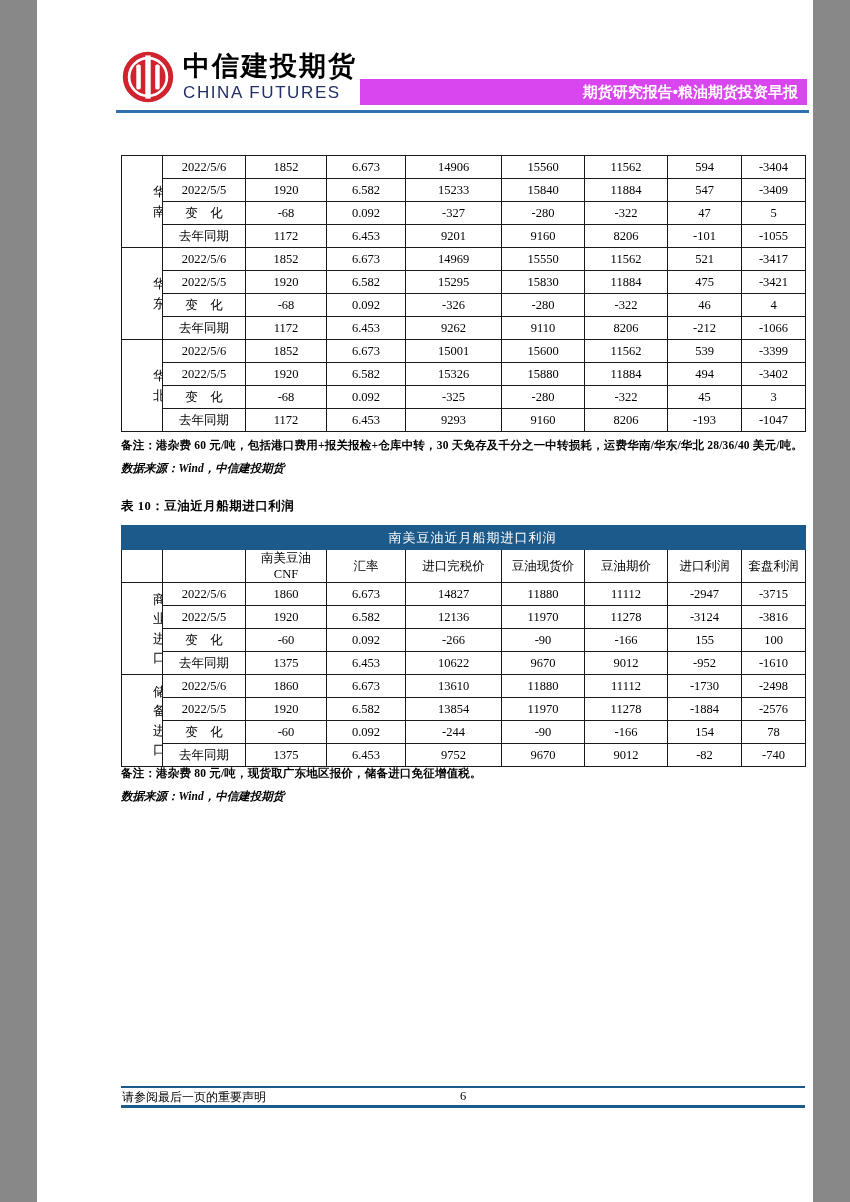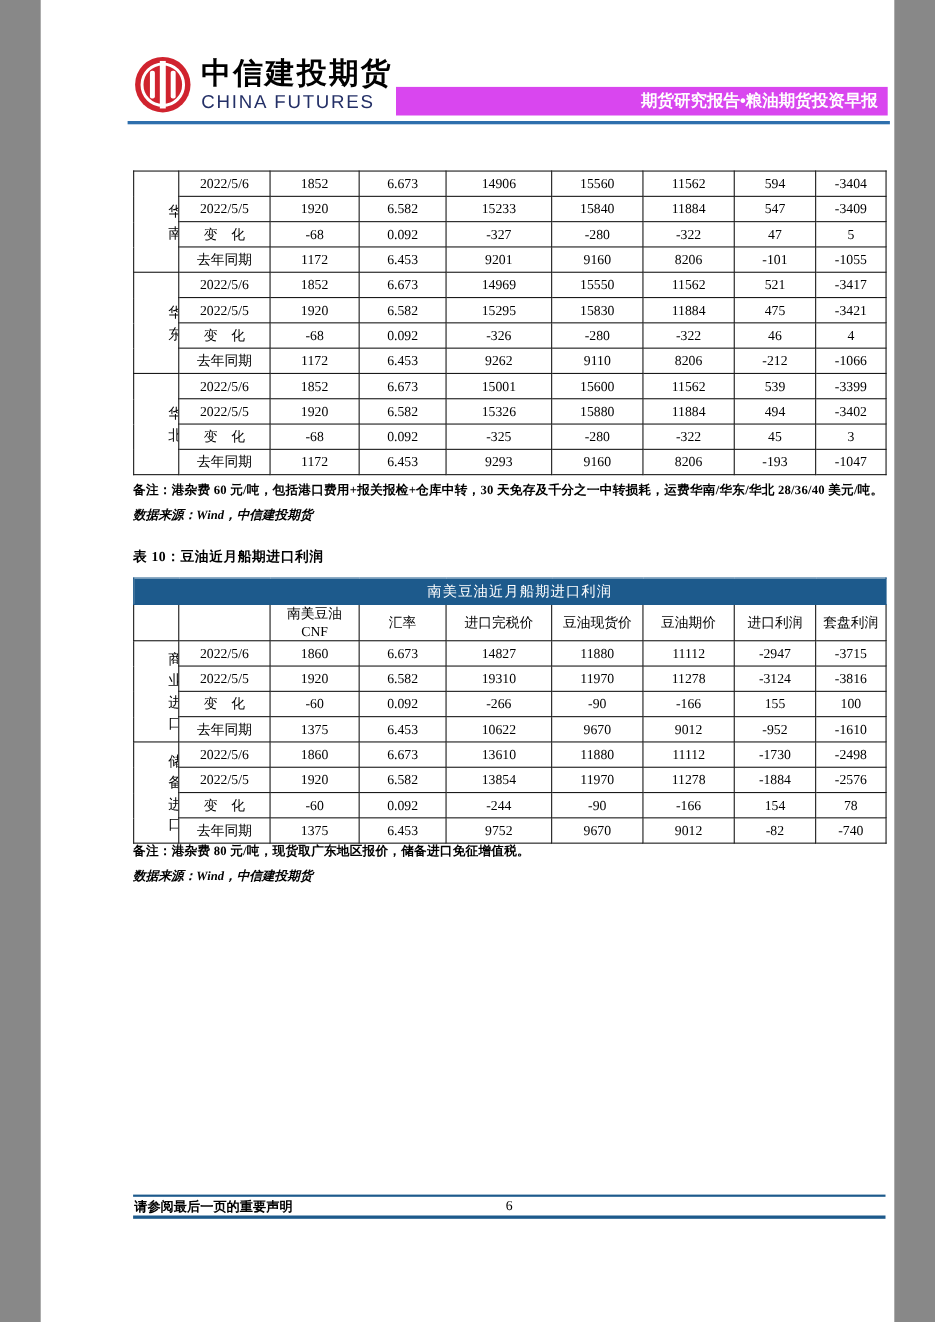--- a/index.html
+++ b/index.html
@@ -39,21 +39,21 @@
   .note2{top:766px;}
   .source{position:absolute;left:84px;width:400px;font-size:11.5px;font-weight:bold;
     font-style:italic;}
   .source1{top:461px;}
   .source2{top:789px;}
   .tbl-caption{position:absolute;left:84px;top:498px;font-size:12.5px;font-weight:bold;
     letter-spacing:.5px;}
   
   .footer-line-top{position:absolute;left:84px;top:1086px;width:684px;height:2px;background:#1d5a8c;}
   .footer-line-bottom{position:absolute;left:84px;top:1105px;width:684px;height:3px;background:#1d5a8c;}
-  .footer-disclaimer{position:absolute;left:85px;top:1089px;font-size:12px;font-weight:bold;}
+  .footer-disclaimer{position:absolute;left:85px;top:1089px;font-size:12px;font-weight:normal;}
   .footer-page{position:absolute;left:84px;top:1089px;width:684px;text-align:center;font-size:12.5px;}
 </style>
 </head>
 <body>
 
 <div class="page">
 
   <div class="logo-wrap">
     <svg class="logo-mark" viewBox="0 0 60 60" xmlns="http://www.w3.org/2000/svg">
       <circle cx="30" cy="30" r="28" fill="#d0232e"></circle>
@@ -249,21 +249,21 @@
           <td>14827</td>
           <td>11880</td>
           <td>11112</td>
           <td>-2947</td>
           <td>-3715</td>
         </tr>
         <tr>
           <td class="rowlabel">2022/5/5</td>
           <td>1920</td>
           <td>6.582</td>
-          <td>19310</td>
+          <td>12136</td>
           <td>11970</td>
           <td>11278</td>
           <td>-3124</td>
           <td>-3816</td>
         </tr>
         <tr>
           <td class="rowlabel">变　化</td>
           <td>-60</td>
           <td>0.092</td>
           <td>-266</td>

